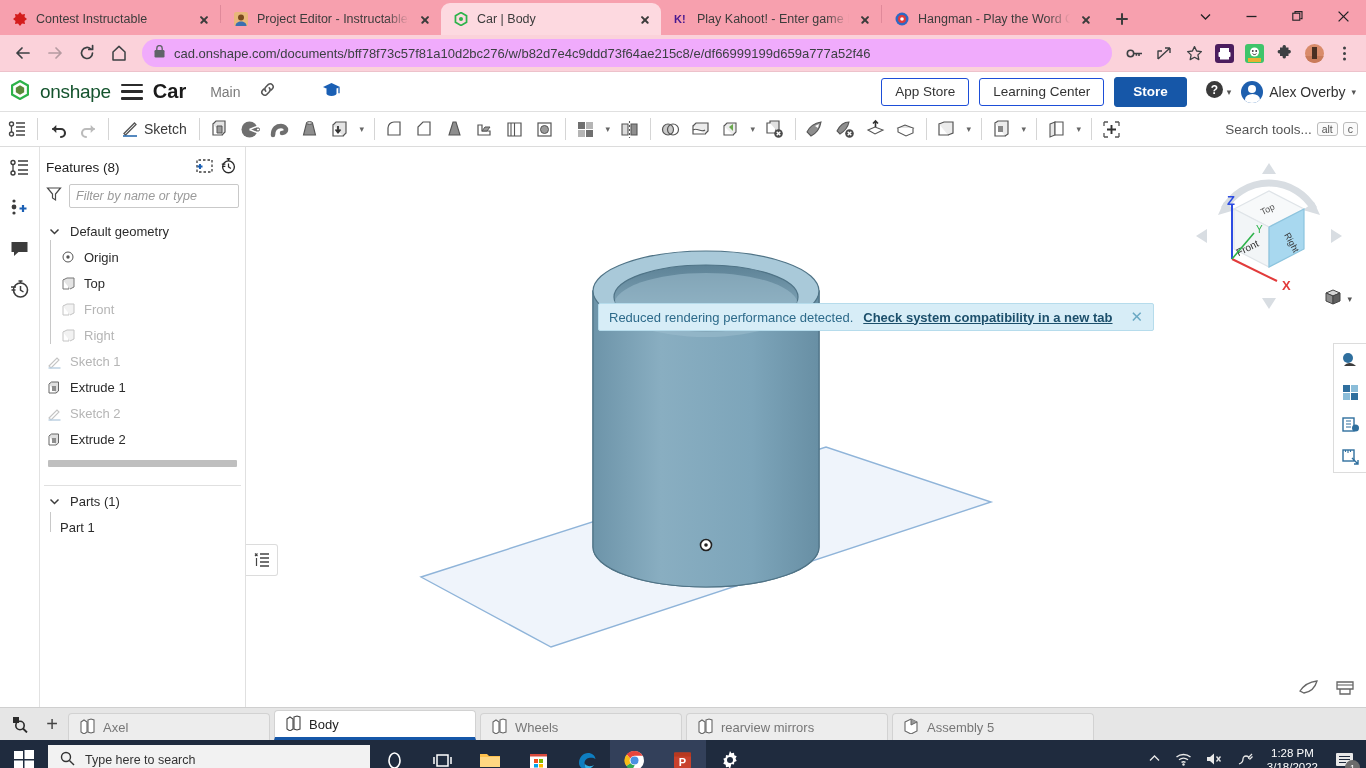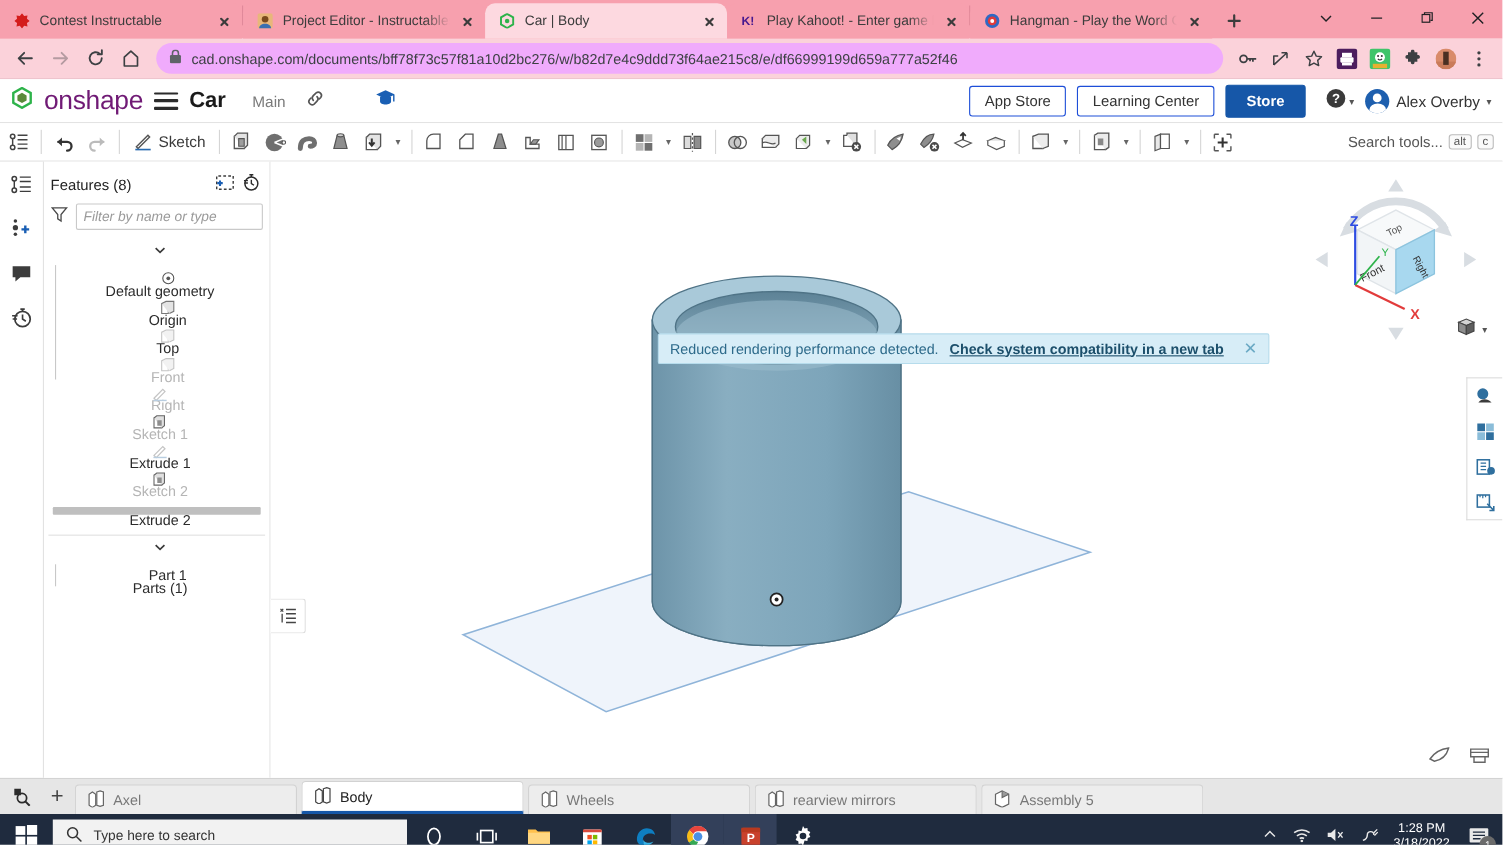--- a/index.html
+++ b/index.html
@@ -57,21 +57,21 @@
     font-size:13px; color:#3c4043; overflow:hidden; white-space:nowrap;
   }
   .omnibox .url { overflow:hidden; text-overflow:ellipsis; }
   .tb-icon { width:28px; height:28px; display:flex; align-items:center; justify-content:center; font-size:14px; color:#3c4043;}
 
   
   .os-header {
     height: 40px; background:#fff; display:flex; align-items:center;
     padding: 0 10px; gap: 10px; border-bottom:1px solid #e0e0e0;
   }
-  .os-logo-txt { font-size:24px; color:#701a75; letter-spacing:-0.3px; }
+  .os-logo-txt { font-size:19px; color:#14532d; letter-spacing:-0.3px; }
   .hamburger { width:22px; height:16px; display:flex; flex-direction:column; justify-content:space-between; }
   .hamburger i { display:block; height:2.6px; background:#2b2b2b; border-radius:1px; }
   .doc-title { font-size:20px; font-weight:bold; color:#1a1a1a; }
   .ws-name { font-size:14px; color:#7a7a7a; margin-left:14px;}
   .os-spacer { flex:1 1 auto; }
   .os-btn {
     height:28px; padding:0 13px; border:1px solid #1d4ed8; border-radius:3px;
     background:#fff; font-size:13.5px; color:#333; display:flex; align-items:center;
   }
   .os-btn.primary { background:#1657a8; color:#fff; border-color:#1657a8; font-weight:600; padding:0 18px; height:30px;}
@@ -107,21 +107,21 @@
   .feature-panel { width:206px; border-right:1px solid #e0e0e0; display:flex; flex-direction:column; background:#fff;}
   .fp-head { display:flex; align-items:center; padding:10px 8px 6px 6px; gap:6px;}
   .fp-title { font-size:13.5px; color:#222; flex:1 1 auto;}
   .fp-filter { display:flex; align-items:center; gap:7px; padding:0 6px 8px 6px;}
   .fp-input {
     flex:1 1 auto; height:24px; border:1px solid #c9c9c9; border-radius:2px;
     font-size:12.5px; font-style:italic; color:#9a9a9a; padding:0 6px;
     display:flex; align-items:center; background:#fff;
   }
   .tree { padding:2px 0 0 4px; font-size:13px; color:#2b2b2b; }
-  .tree-row { display:flex; align-items:center; gap:22px; height:26px; padding-left:2px;flex-direction:column;}
+  .tree-row { display:flex; align-items:center; gap:8px; height:26px; padding-left:2px;}
   .tree-row.indent { padding-left:16px;text-align:center; }
   .tree-row.dim { color:#b5b5b5; }
   .tree-ico { width:16px; height:16px; flex:0 0 16px; display:flex; align-items:center; justify-content:center;}
   .rollbar { height:7px; background:#bfbfbf; margin:8px 8px 0 4px; border-radius:1px;}
   .fp-divider { border-top:1px solid #e0e0e0; margin:18px 4px 0 4px;}
   .tab-side-btn {
     position:absolute; left:246px; top:397px; width:32px; height:32px;
     background:#fff; border:1px solid #dcdcdc; border-left:none;
     display:flex; align-items:center; justify-content:center; color:#444;
     border-radius:0 3px 3px 0; z-index:5;

